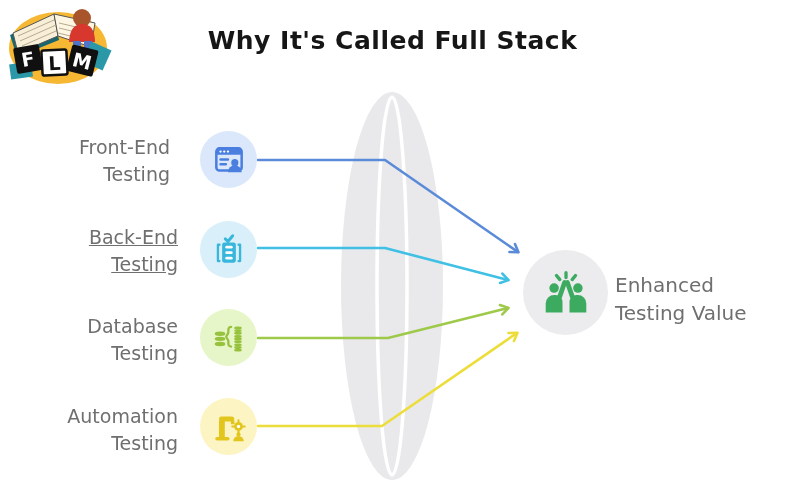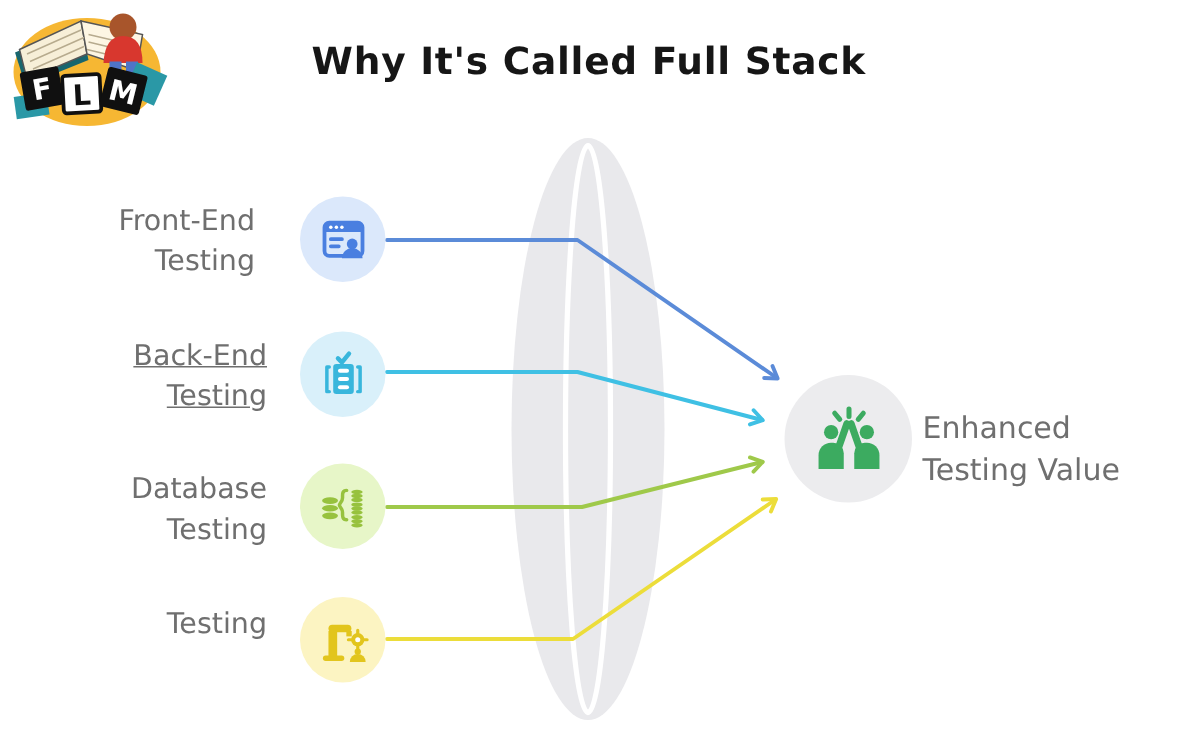--- a/index.html
+++ b/index.html
@@ -177,20 +177,21 @@
           <ellipse cx="26.5" cy="19" rx="3.6" ry="1.4"></ellipse>
           <ellipse cx="26.5" cy="21.5" rx="3.6" ry="1.4"></ellipse>
         <ellipse cx="26.5" cy="24.5" rx="3.6" ry="1.4"></ellipse>
           <ellipse cx="26.5" cy="27" rx="3.6" ry="1.4"></ellipse>
           <ellipse cx="26.5" cy="29.5" rx="3.6" ry="1.4"></ellipse>
       </g>
     </svg>
   </div>
 
   <div class="row-label lbl-4">
+    <div>Automation</div>
     <div>Testing</div>
   </div>
   <div class="bubble bub-4">
     <svg viewBox="0 0 36 36">
       <rect x="5" y="27.5" width="13.5" height="3.4" rx="1.7" class="f-y"></rect>
       <rect x="8.5" y="12" width="5.5" height="16" class="f-y"></rect>
       <rect x="8.5" y="8" width="14.5" height="4.8" rx="2.4" class="f-y"></rect>
       <rect x="19.8" y="12" width="3.4" height="3.4" class="f-y"></rect>
       <circle cx="27" cy="17.5" r="4.2" class="f-y"></circle>
       <circle cx="27" cy="17.5" r="1.6" fill="#ffffff"></circle>

